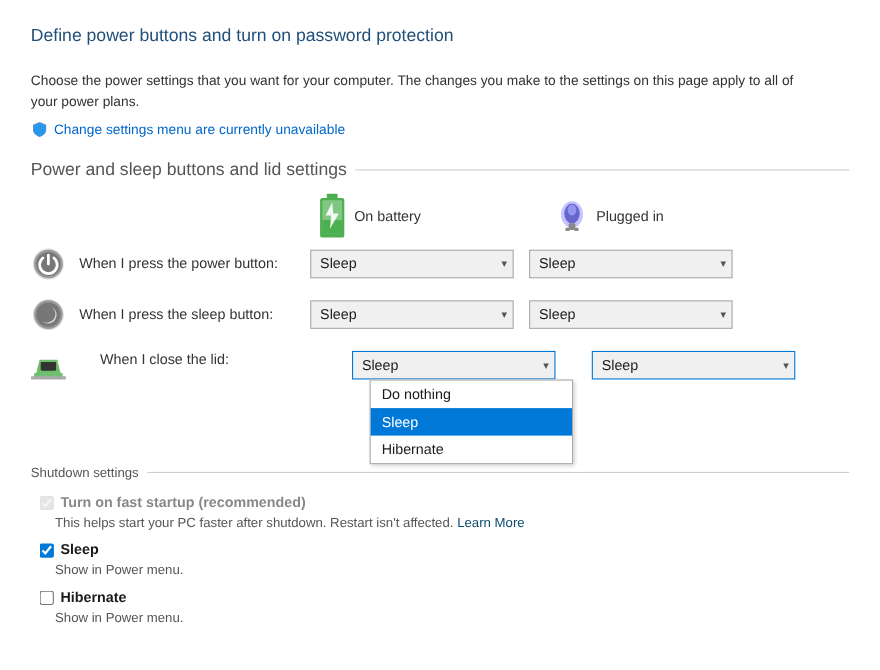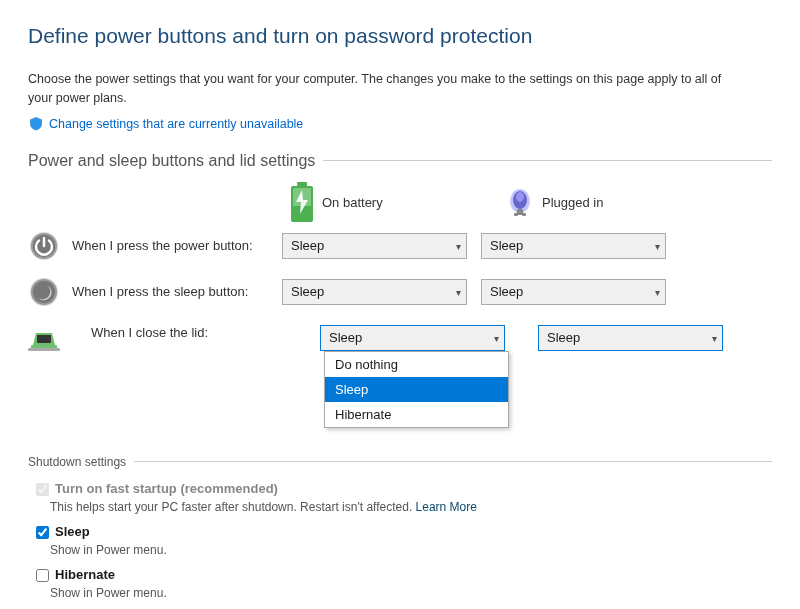--- a/index.html
+++ b/index.html
@@ -6,21 +6,21 @@
     body {
       font-family: 'Segoe UI', Tahoma, Geneva, Verdana, sans-serif;
       font-size: 13px;
       background: #fff;
       color: #1a1a1a;
       padding: 24px 28px;
       width: 800px;
       min-height: 609px;
     }
     h1 {
-      font-size: 21px;
+      font-size: 16px;
       font-weight: 300;
       color: #1f4e79;
       margin-bottom: 10px;
     }
     .description {
       font-size: 12.5px;
       color: #333;
       margin-bottom: 8px;
       max-width: 720px;
       line-height: 1.5;
@@ -130,21 +130,21 @@
     
     .dropdown-open .select-wrapper select {
       border-color: #0078d7;
     }
     .dropdown-container {
       position: relative;
     }
     .dropdown-list {
       position: absolute;
       top: 26px;
-      left: 4px;
+      left: 16px;
       width: 185px;
       background: #fff;
       border: 1px solid #aaa;
       z-index: 100;
       box-shadow: 2px 2px 4px rgba(0,0,0,0.2);
     }
     .dropdown-item {
       padding: 5px 10px;
       font-size: 13px;
       cursor: pointer;
@@ -212,21 +212,21 @@
 
 
 <p class="description">Choose the power settings that you want for your computer. The changes you make to the settings on this page apply to all of your power plans.</p>
 
 
 <a class="change-link" href="#">
   <svg class="shield-icon" viewBox="0 0 16 16">
     <path d="M8 1L2 3.5v4.5c0 3 2.5 5.5 6 6.5 3.5-1 6-3.5 6-6.5V3.5L8 1z" fill="#0066cc" opacity="0.7"></path>
     <path d="M8 2.5L3 4.5v4c0 2.3 2 4.3 5 5.2 3-0.9 5-2.9 5-5.2v-4L8 2.5z" fill="#0099ff" opacity="0.5"></path>
   </svg>
-  <span>Change settings that are currently unavailable</span>
+  <span>Change settings menu are currently unavailable</span>
 </a>
 
 
 <div class="section-header">
   <span>Power and sleep buttons and lid settings</span>
   <div class="line"></div>
 </div>
 
 
 <div class="column-headers">
@@ -346,21 +346,21 @@
       <option>Sleep</option>
       <option>Do nothing</option>
       <option>Hibernate</option>
       <option>Shut down</option>
     </select>
     <span class="select-arrow">▾</span>
   </div>
 </div>
 
 
-<div class="shutdown-header" style="margin-top: 96px;">
+<div class="shutdown-header" style="margin-top: 70px;">
   <span>Shutdown settings</span>
   <div class="line"></div>
 </div>
 
 
 <div class="checkbox-row">
   <input type="checkbox" checked="" disabled="" style="accent-color: rgb(0, 120, 215); opacity: 0.6;">
   <span class="checkbox-label disabled">Turn on fast startup (recommended)</span>
 </div>
 <p class="checkbox-desc">

